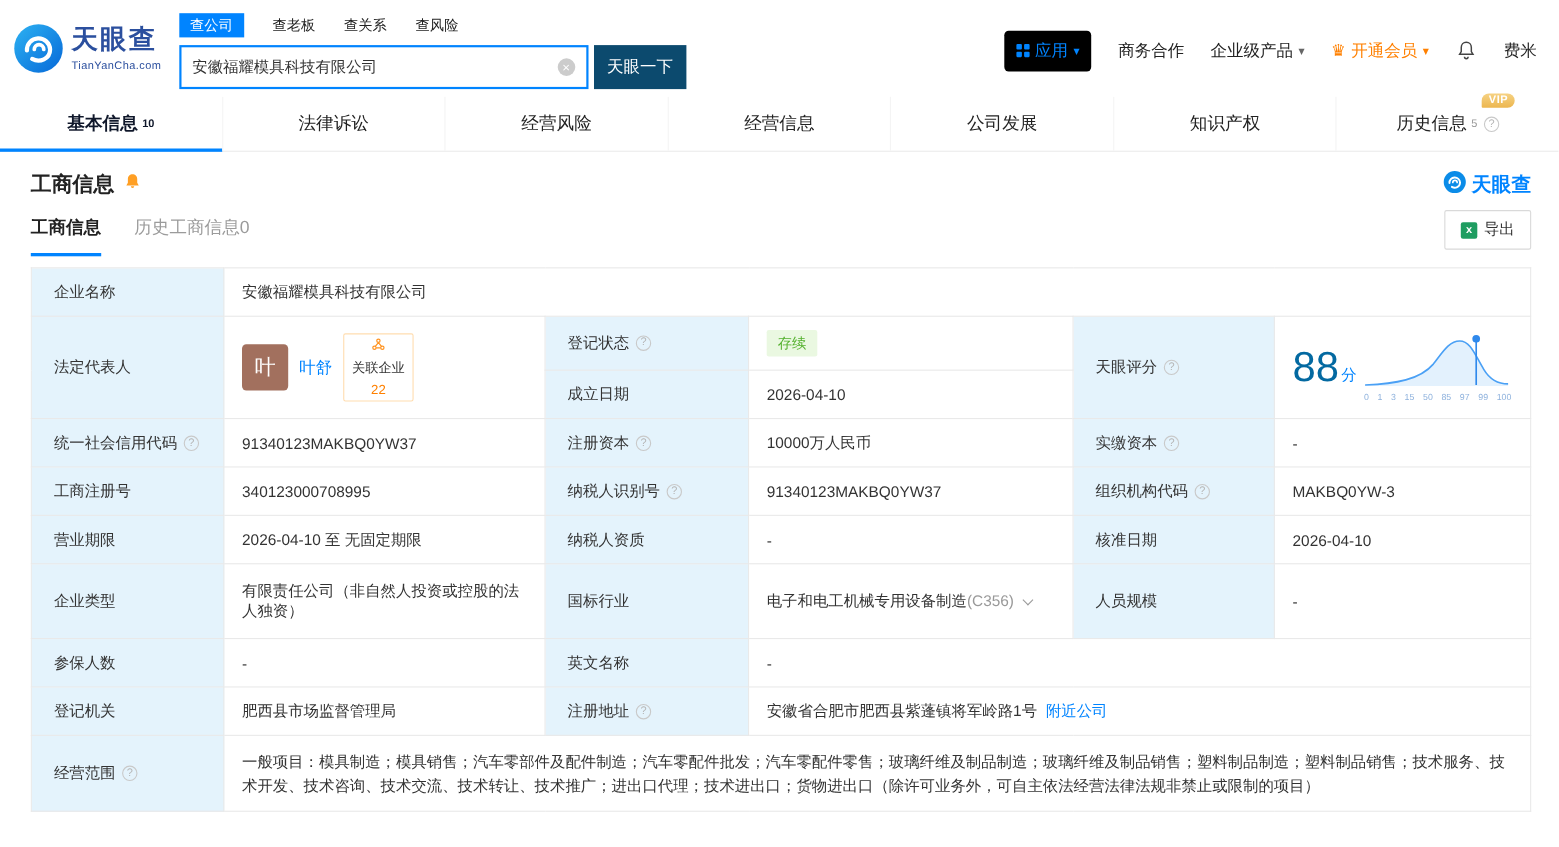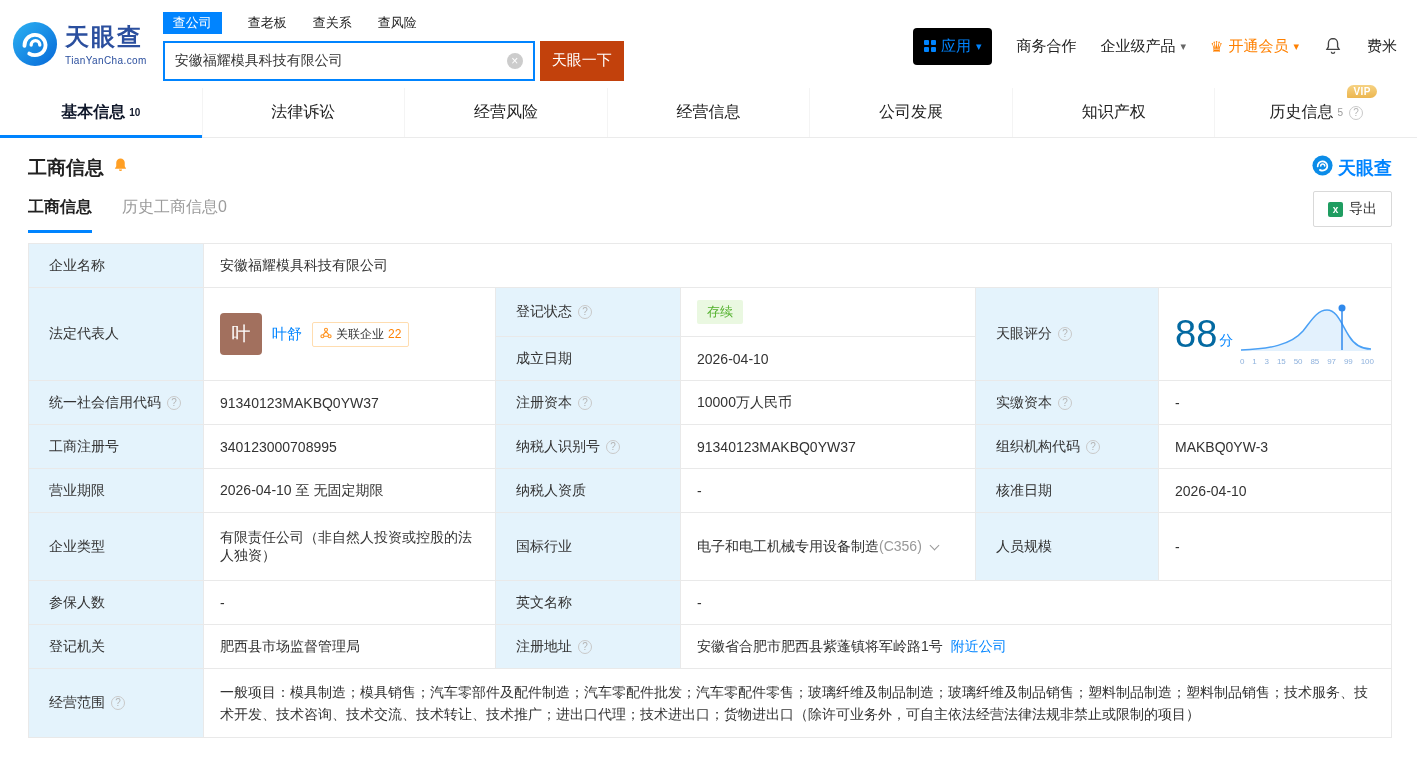--- a/index.html
+++ b/index.html
@@ -14,21 +14,21 @@
 .logo-txt .domain{font-size:10px;color:#2b4f9e;letter-spacing:.4px;}
 .slogan{margin-left:12px;background:#e60012;color:#fff;font-size:14px;font-weight:bold;padding:6px 10px;line-height:22px;letter-spacing:1px;}
 .search-area{margin-left:16px;}
 .search-tabs{display:flex;align-items:center;gap:26px;font-size:13px;color:#222;margin-bottom:7px;}
 .search-tab{cursor:pointer;}
 .search-tab.active{background:#0084ff;color:#fff;padding:2px 10px;}
 .search-row{display:flex;}
 .search-box{width:372px;height:40px;border:2px solid #0084ff;display:flex;align-items:center;padding:0 10px;background:#fff;}
 .search-box input{flex:1;border:none;outline:none;font-size:14px;color:#333;font-family:inherit;background:transparent;}
 .clear-ic{width:16px;height:16px;border-radius:50%;background:#ccc;color:#fff;font-size:12px;line-height:1;display:flex;align-items:center;justify-content:center;cursor:pointer;flex:none;}
-.search-btn{width:84px;height:40px;margin-left:5px;background:#c2410c;color:#fff;border:none;font-size:15px;cursor:pointer;font-family:inherit;}
+.search-btn{width:84px;height:40px;margin-left:5px;background:#0c4a6e;color:#fff;border:none;font-size:15px;cursor:pointer;font-family:inherit;}
 .top-nav{margin-left:auto;display:flex;align-items:center;gap:24px;font-size:15px;color:#222;white-space:nowrap;}
 .nav-item{cursor:pointer;display:flex;align-items:center;gap:5px;}
 .app-chip{background:#000000;color:#0084ff;padding:9px 11px;border-radius:4px;}
 .grid-ic{display:grid;grid-template-columns:5px 5px;grid-template-rows:5px 5px;gap:1.5px;}
 .grid-ic i{background:#0084ff;border-radius:1px;}
 .caret{font-size:11px;color:#666;}
 .app-chip .caret{color:#0084ff;}
 .vip-link{color:#ff8000;}
 .vip-link .caret{color:#ff8000;}
 .crown{font-size:15px;line-height:1;}
@@ -65,21 +65,21 @@
 
 .info-table{border-collapse:collapse;width:1364px;margin:10px 25px 0 28px;font-size:14px;table-layout:fixed;}
 .info-table td{border:1px solid #e9e9e9;vertical-align:middle;}
 td.lbl{background:#e4f3fc;padding:12px 8px 12px 20px;color:#333;}
 .lbl-in{display:flex;align-items:center;}
 td.val{padding:12px 16px;background:#fff;color:#333;}
 .status-badge{display:inline-block;background:#eaf8e1;color:#54b12e;font-size:13px;padding:3px 10px;border-radius:2px;}
 .rep-cell{display:flex;align-items:center;gap:10px;}
 .avatar{width:42px;height:42px;background:#a2705e;border-radius:4px;color:#fff;font-size:19px;display:flex;align-items:center;justify-content:center;flex:none;cursor:pointer;}
 .rep-name{color:#0084ff;font-size:15px;cursor:pointer;}
-.rel-badge{display:inline-flex;align-items:center;gap:4px;border:1px solid #ffddb0;border-radius:2px;padding:3px 7px;font-size:12px;color:#333;cursor:pointer;background:#fff;}
+.rel-badge{display:inline-flex;align-items:center;gap:4px;border:1px solid #ffddb0;border-radius:2px;padding:3px 7px;font-size:12px;color:#333;cursor:pointer;background:#fff;flex-direction:column;}
 .rel-cnt{color:#ff8000;}
 .score-cell{display:flex;align-items:center;}
 .score-num{font-size:38px;color:#0369a1;line-height:1;font-weight:500;}
 .score-unit{font-size:14px;color:#0084ff;margin-left:2px;margin-top:14px;}
 .score-chart{margin-left:auto;width:136px;}
 .axis{display:flex;justify-content:space-between;font-size:8px;color:#8fb2dd;padding:0 1px;margin-top:1px;}
 .link{color:#0084ff;cursor:pointer;margin-left:8px;}
 .ind-code{color:#999;}
 .chev{display:inline-block;width:7px;height:7px;border-right:1.5px solid #999;border-bottom:1.5px solid #999;transform:rotate(45deg);margin-left:9px;margin-bottom:2px;cursor:pointer;}
 .scope{line-height:22px;}

